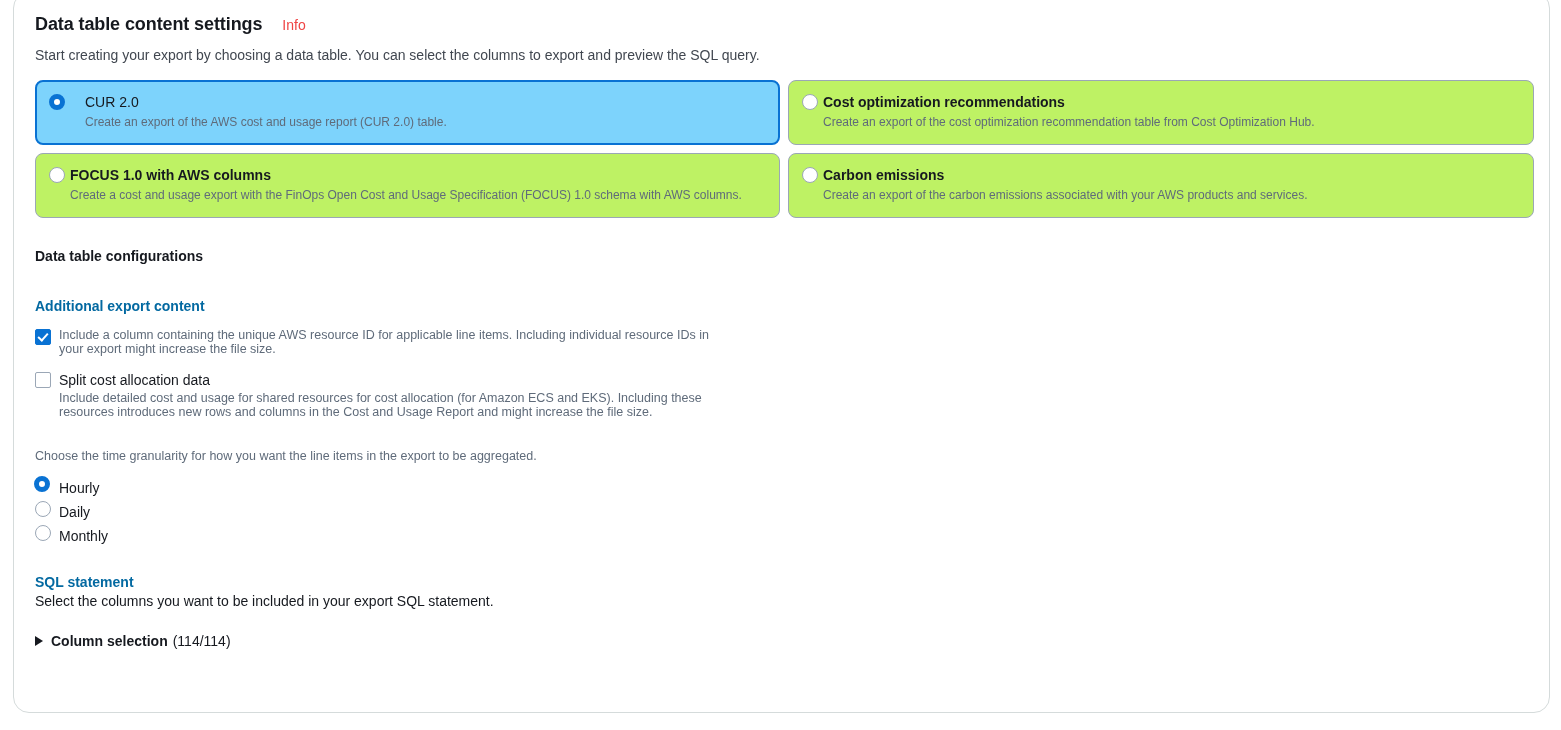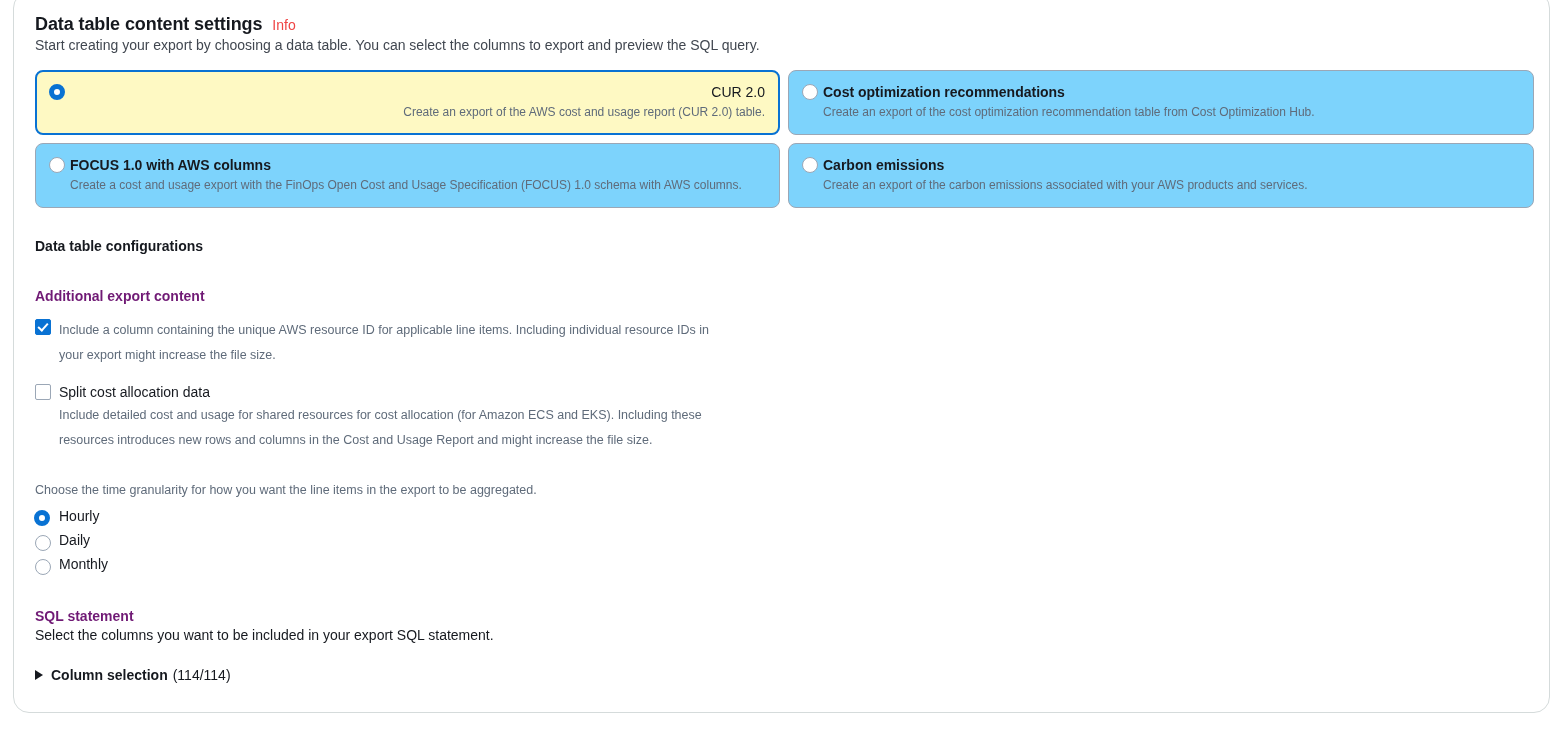--- a/index.html
+++ b/index.html
@@ -29,65 +29,65 @@
     padding: 0;
   }
   .panel-inner {
     padding: 16px 21px 0 21px;
   }
 
   
   .header-row {
     display: flex;
     align-items: baseline;
-    gap: 10px;
+    gap: 20px;
     margin-top: 4px;
   }
   .panel-title {
     font-size: 18px;
     font-weight: bold;
     letter-spacing: -0.1px;
     color: #16191f;
     line-height: 22px;
   }
   .info-link {
     font-size: 14px;
     font-weight: normal;
     color: #ef4444;
     text-decoration: none;
     cursor: pointer;
   }
   .panel-desc {
+    margin-top: 10px;
     font-size: 14px;
     line-height: 20px;
     color: #414750;
   }
 
   
   .card-grid {
     margin-top: 15px;
     display: grid;
     grid-template-columns: 745px 746px;
     column-gap: 8px;
     row-gap: 8px;
   }
   .tile {
     position: relative;
     border: 1px solid #9ba7b6;
     border-radius: 8px;
-    background: #7dd3fc;
+    background: #bef264;
     padding: 12px 14px 13px 34px;
     min-height: 61px;
     cursor: pointer;
   }
   .tile.selected {
     border: 2px solid #0972d3;
-    background: #fef9c3;
+    background: #7dd3fc;
     padding: 11px 13px 12px 48px;
-    text-align: right;
   }
   .tile-title {
     font-size: 14px;
     font-weight: bold;
     line-height: 18px;
     color: #16191f;
   }
   .tile.selected .tile-title { font-weight: normal; }
   .tile-desc {
     margin-top: 3px;
@@ -116,21 +116,21 @@
   
   .section-title {
     font-size: 14px;
     font-weight: bold;
     color: #16191f;
     line-height: 18px;
   }
   .sub-head {
     font-size: 14px;
     font-weight: bold;
-    color: #701a75;
+    color: #0369a1;
     line-height: 18px;
   }
   .sub-desc {
     font-size: 12.5px;
     line-height: 17px;
     color: #5f6b7a;
   }
 
   #data-table-configurations { margin-top: 29px; }
   #additional-export-content { margin-top: 32px; }
@@ -169,35 +169,35 @@
     transform: rotate(42deg);
   }
   .check-label {
     font-size: 14px;
     line-height: 18px;
     color: #16191f;
   }
   .check-desc {
     margin-top: 2px;
     font-size: 12.5px;
-    line-height: 25px;
+    line-height: 14px;
     color: #5f6b7a;
     max-width: 660px;
   }
 
   
   #time-granularity { margin-top: 29px; }
   #time-granularity .sub-desc { margin-top: 18px; }
   .radio-list { margin-top: 8px; }
   .radio-row {
     position: relative;
     padding-left: 24px;
     height: 24px;
     display: flex;
-    align-items: flex-start;
+    align-items: flex-end;
     cursor: pointer;
   }
   .radio-row .radio { left: 0; top: 4px; }
   .radio-row .radio.on {
     border: 5px solid #0972d3;
     left: -1px;
     top: 3px;
   }
   .radio-row-label {
     font-size: 14px;

